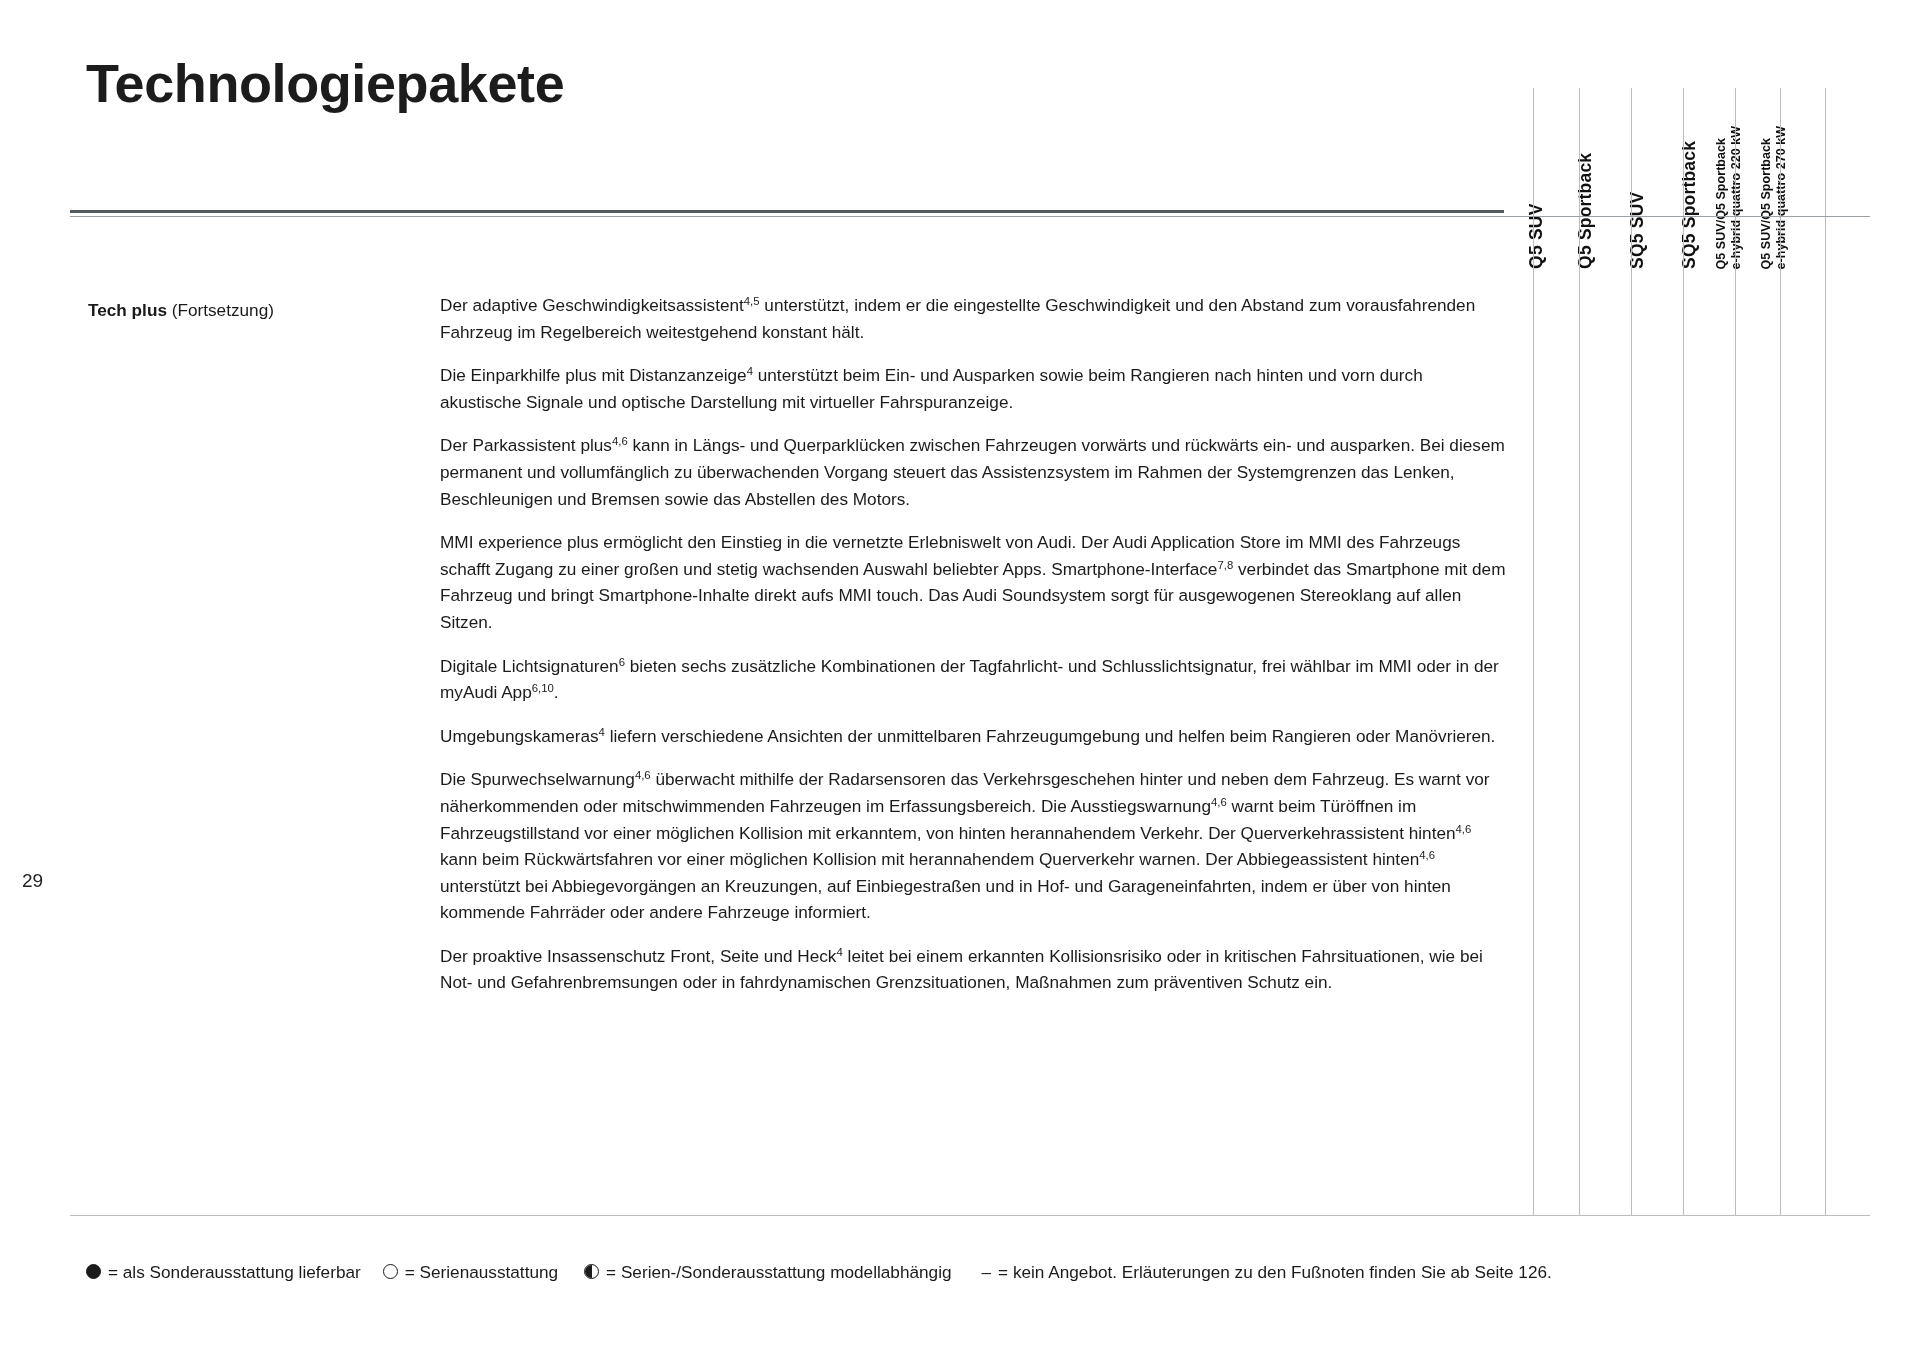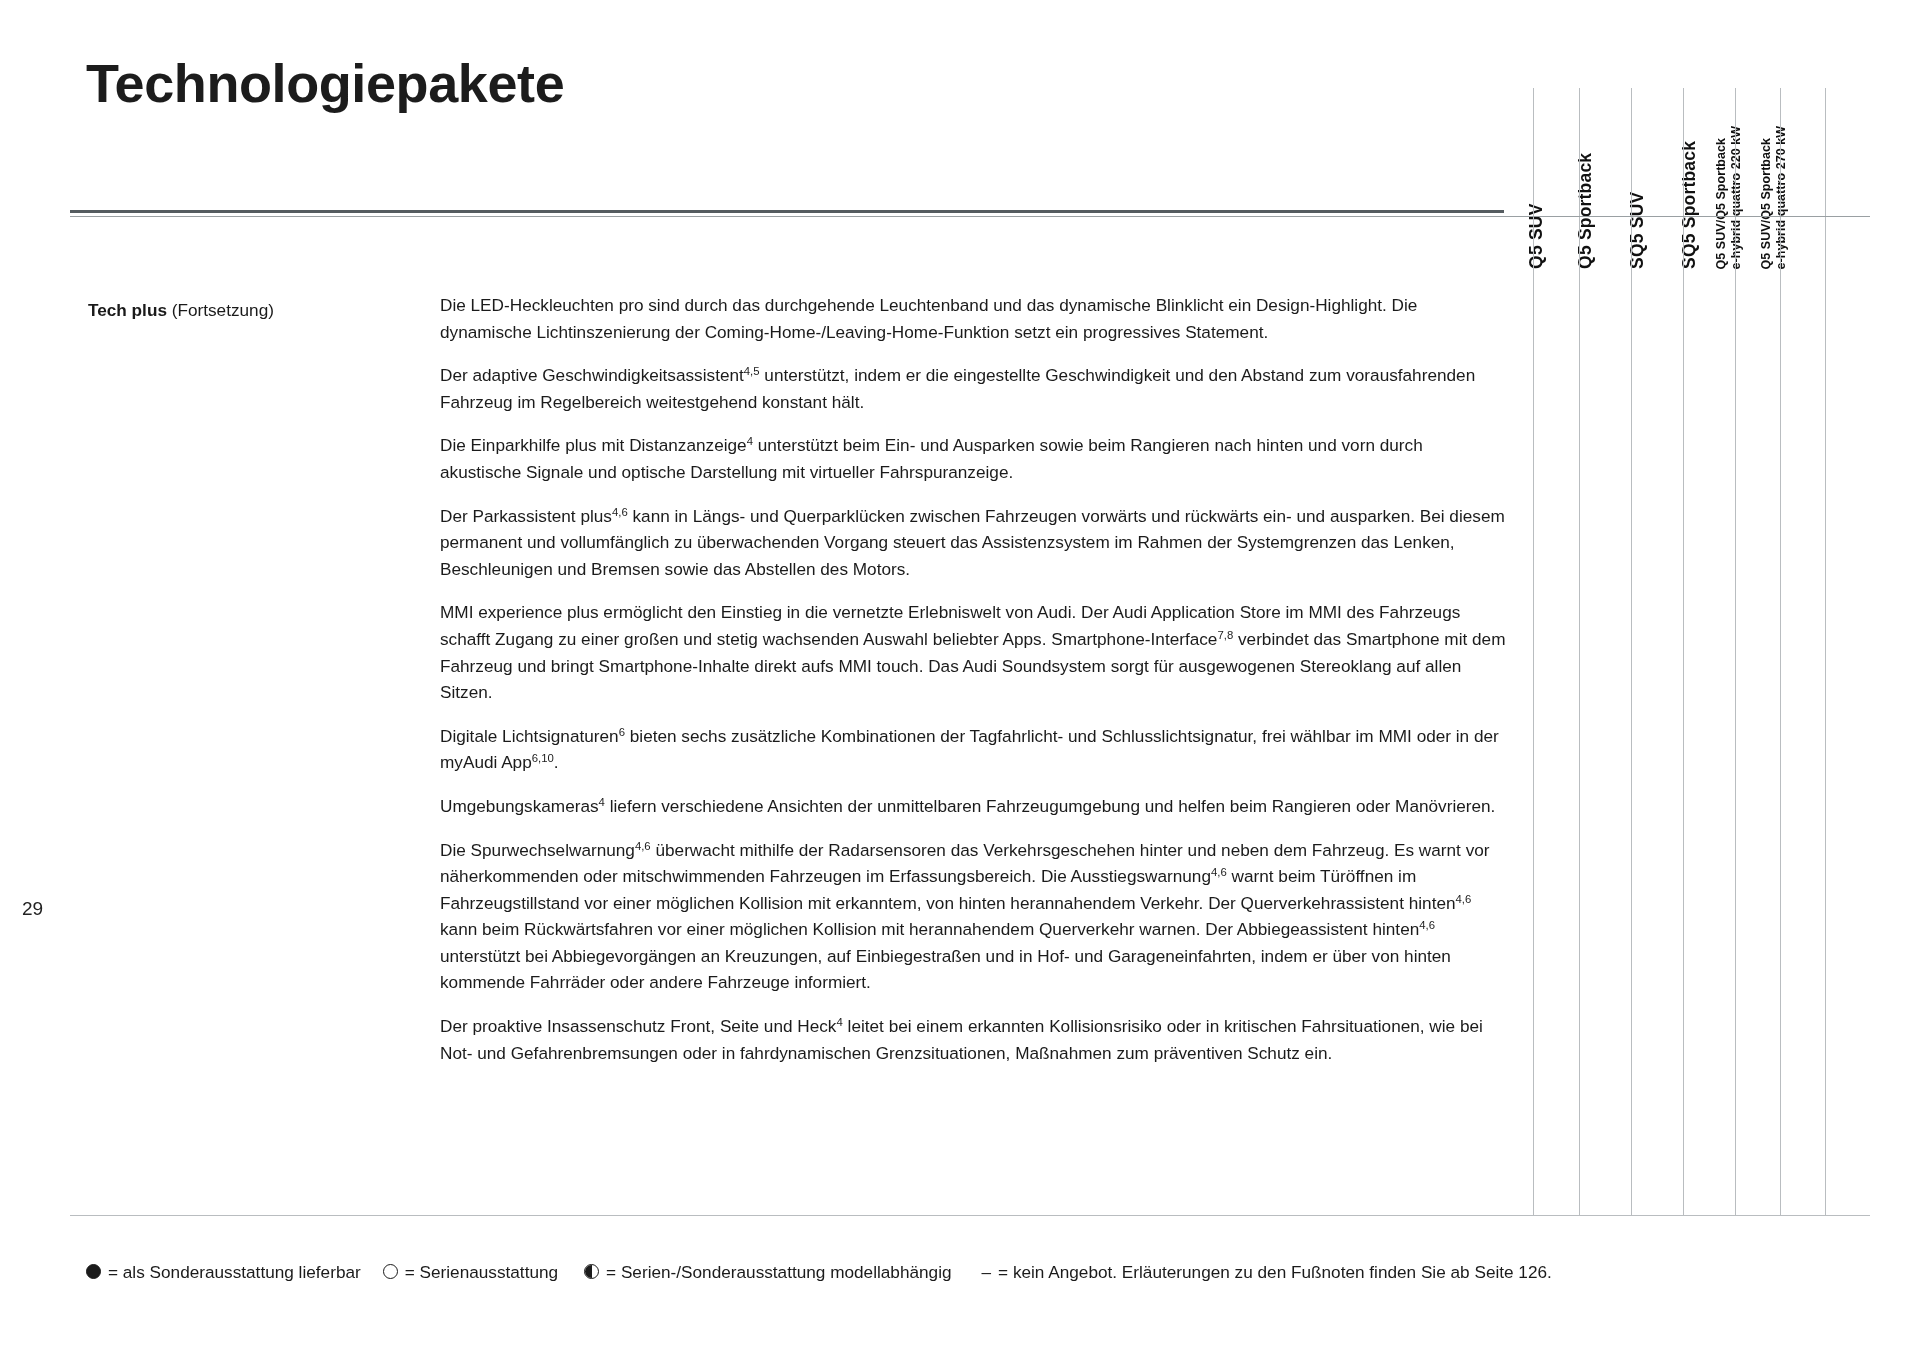--- a/index.html
+++ b/index.html
@@ -35,21 +35,21 @@
     letter-spacing: -0.4px;
     color: #1c1c1c;
     line-height: 1;
     white-space: nowrap;
   }
 
   
   .page-number {
     position: absolute;
     left: 22px;
-    top: 898px;
+    top: 870px;
     font-size: 19px;
     color: #222;
     font-weight: 400;
   }
 
   
   .col-head-band {
     position: absolute;
     left: 1533px;
     top: 58px;
@@ -249,21 +249,20 @@
   <div class="vline" style="left:1683px;top:217px;height:998px;"></div>
   <div class="vline" style="left:1735px;top:217px;height:998px;"></div>
   <div class="vline" style="left:1780px;top:217px;height:998px;"></div>
   <div class="vline" style="left:1825px;top:217px;height:998px;"></div>
 
   <div class="row-label">
     <b>Tech plus</b><span> (Fortsetzung)</span>
   </div>
 
   <div class="body-col" id="bodyCol">
-      <p>Die LED-Heckleuchten pro sind durch das durchgehende Leuchtenband und das dynamische Blinklicht ein Design-Highlight. Die dynamische Lichtinszenierung der Coming-Home-/Leaving-Home-Funktion setzt ein progressives Statement.</p>
       <p>Der adaptive Geschwindigkeitsassistent<sup>4,5</sup> unterstützt, indem er die eingestellte Geschwindigkeit und den Abstand zum vorausfahrenden Fahrzeug im Regelbereich weitestgehend konstant hält.</p>
       <p>Die Einparkhilfe plus mit Distanzanzeige<sup>4</sup> unterstützt beim Ein- und Ausparken sowie beim Rangieren nach hinten und vorn durch akustische Signale und optische Darstellung mit virtueller Fahrspuranzeige.</p>
       <p>Der Parkassistent plus<sup>4,6</sup> kann in Längs- und Querparklücken zwischen Fahrzeugen vorwärts und rückwärts ein- und ausparken. Bei diesem permanent und vollumfänglich zu überwachenden Vorgang steuert das Assistenzsystem im Rahmen der Systemgrenzen das Lenken, Beschleunigen und Bremsen sowie das Abstellen des Motors.</p>
       <p>MMI experience plus ermöglicht den Einstieg in die vernetzte Erlebniswelt von Audi. Der Audi Application Store im MMI des Fahrzeugs schafft Zugang zu einer großen und stetig wachsenden Auswahl beliebter Apps. Smartphone-Interface<sup>7,8</sup> verbindet das Smartphone mit dem Fahrzeug und bringt Smartphone-Inhalte direkt aufs MMI touch. Das Audi Soundsystem sorgt für ausgewogenen Stereoklang auf allen Sitzen.</p>
       <p>Digitale Lichtsignaturen<sup>6</sup> bieten sechs zusätzliche Kombinationen der Tagfahrlicht- und Schlusslichtsignatur, frei wählbar im MMI oder in der myAudi App<sup>6,10</sup>.</p>
       <p>Umgebungskameras<sup>4</sup> liefern verschiedene Ansichten der unmittelbaren Fahrzeugumgebung und helfen beim Rangieren oder Manövrieren.</p>
       <p>Die Spurwechselwarnung<sup>4,6</sup> überwacht mithilfe der Radarsensoren das Verkehrsgeschehen hinter und neben dem Fahrzeug. Es warnt vor näherkommenden oder mitschwimmenden Fahrzeugen im Erfassungsbereich. Die Ausstiegswarnung<sup>4,6</sup> warnt beim Türöffnen im Fahrzeugstillstand vor einer möglichen Kollision mit erkanntem, von hinten herannahendem Verkehr. Der Querverkehrassistent hinten<sup>4,6</sup> kann beim Rückwärtsfahren vor einer möglichen Kollision mit herannahendem Querverkehr warnen. Der Abbiegeassistent hinten<sup>4,6</sup> unterstützt bei Abbiegevorgängen an Kreuzungen, auf Einbiegestraßen und in Hof- und Garageneinfahrten, indem er über von hinten kommende Fahrräder oder andere Fahrzeuge informiert.</p>
       <p>Der proaktive Insassenschutz Front, Seite und Heck<sup>4</sup> leitet bei einem erkannten Kollisionsrisiko oder in kritischen Fahrsituationen, wie bei Not- und Gefahrenbremsungen oder in fahrdynamischen Grenzsituationen, Maßnahmen zum präventiven Schutz ein.</p>
     </div>
 

